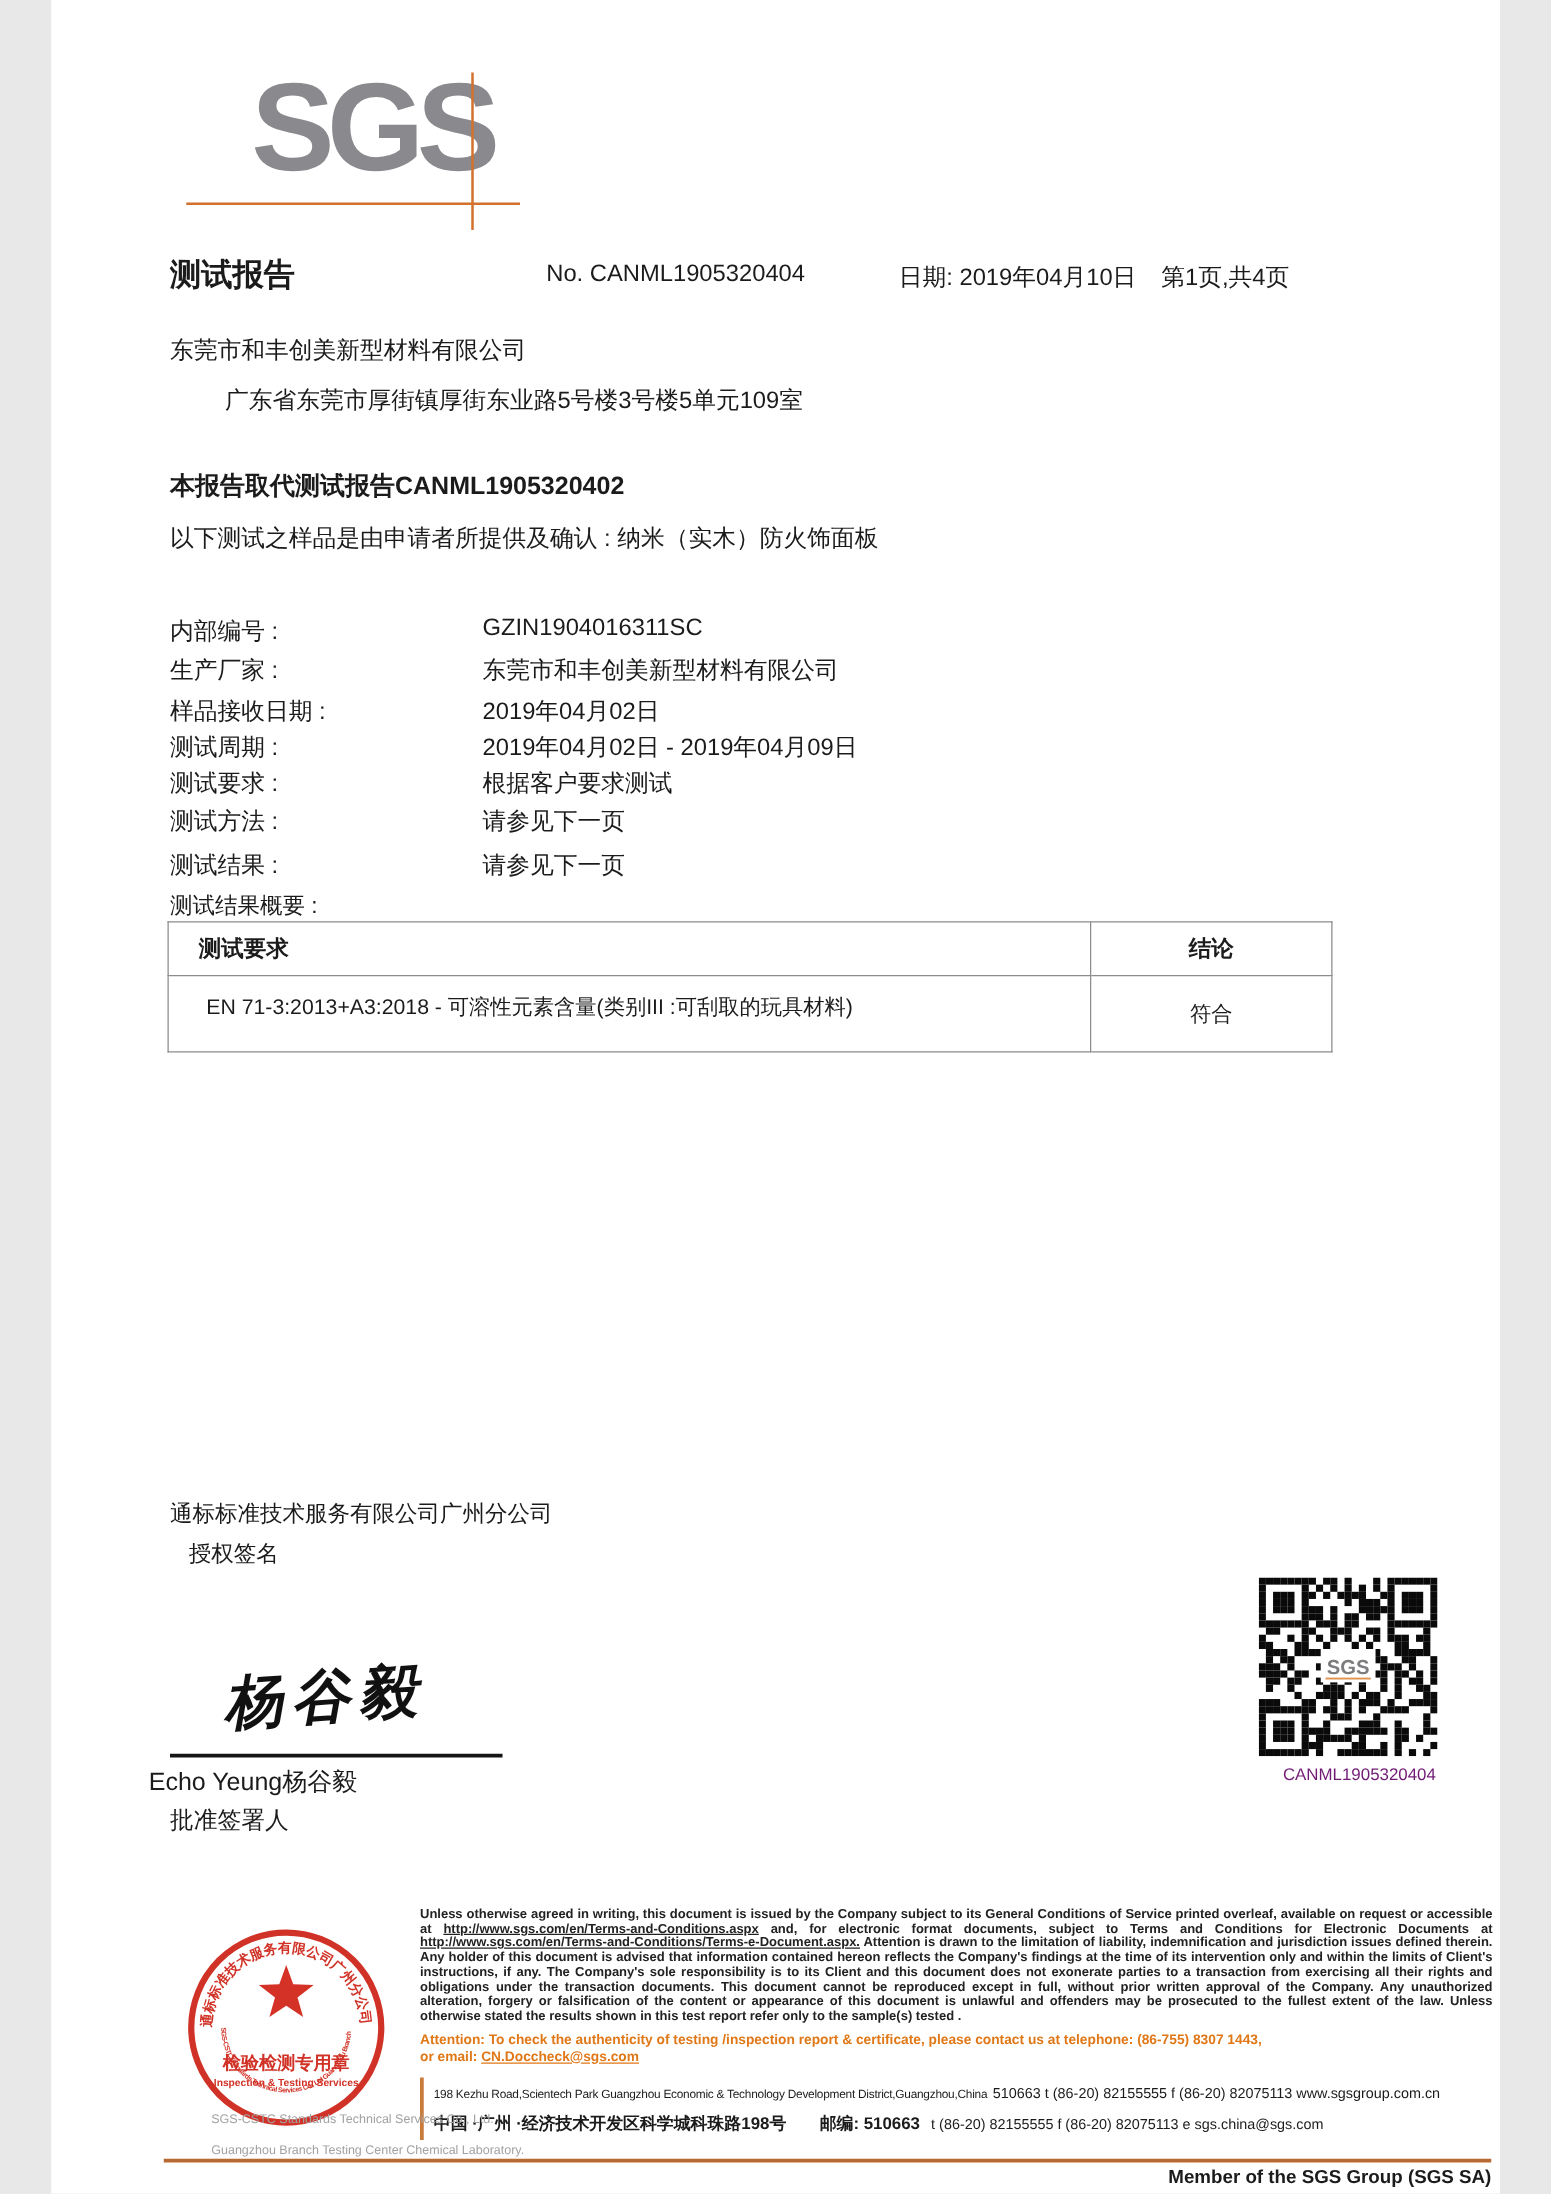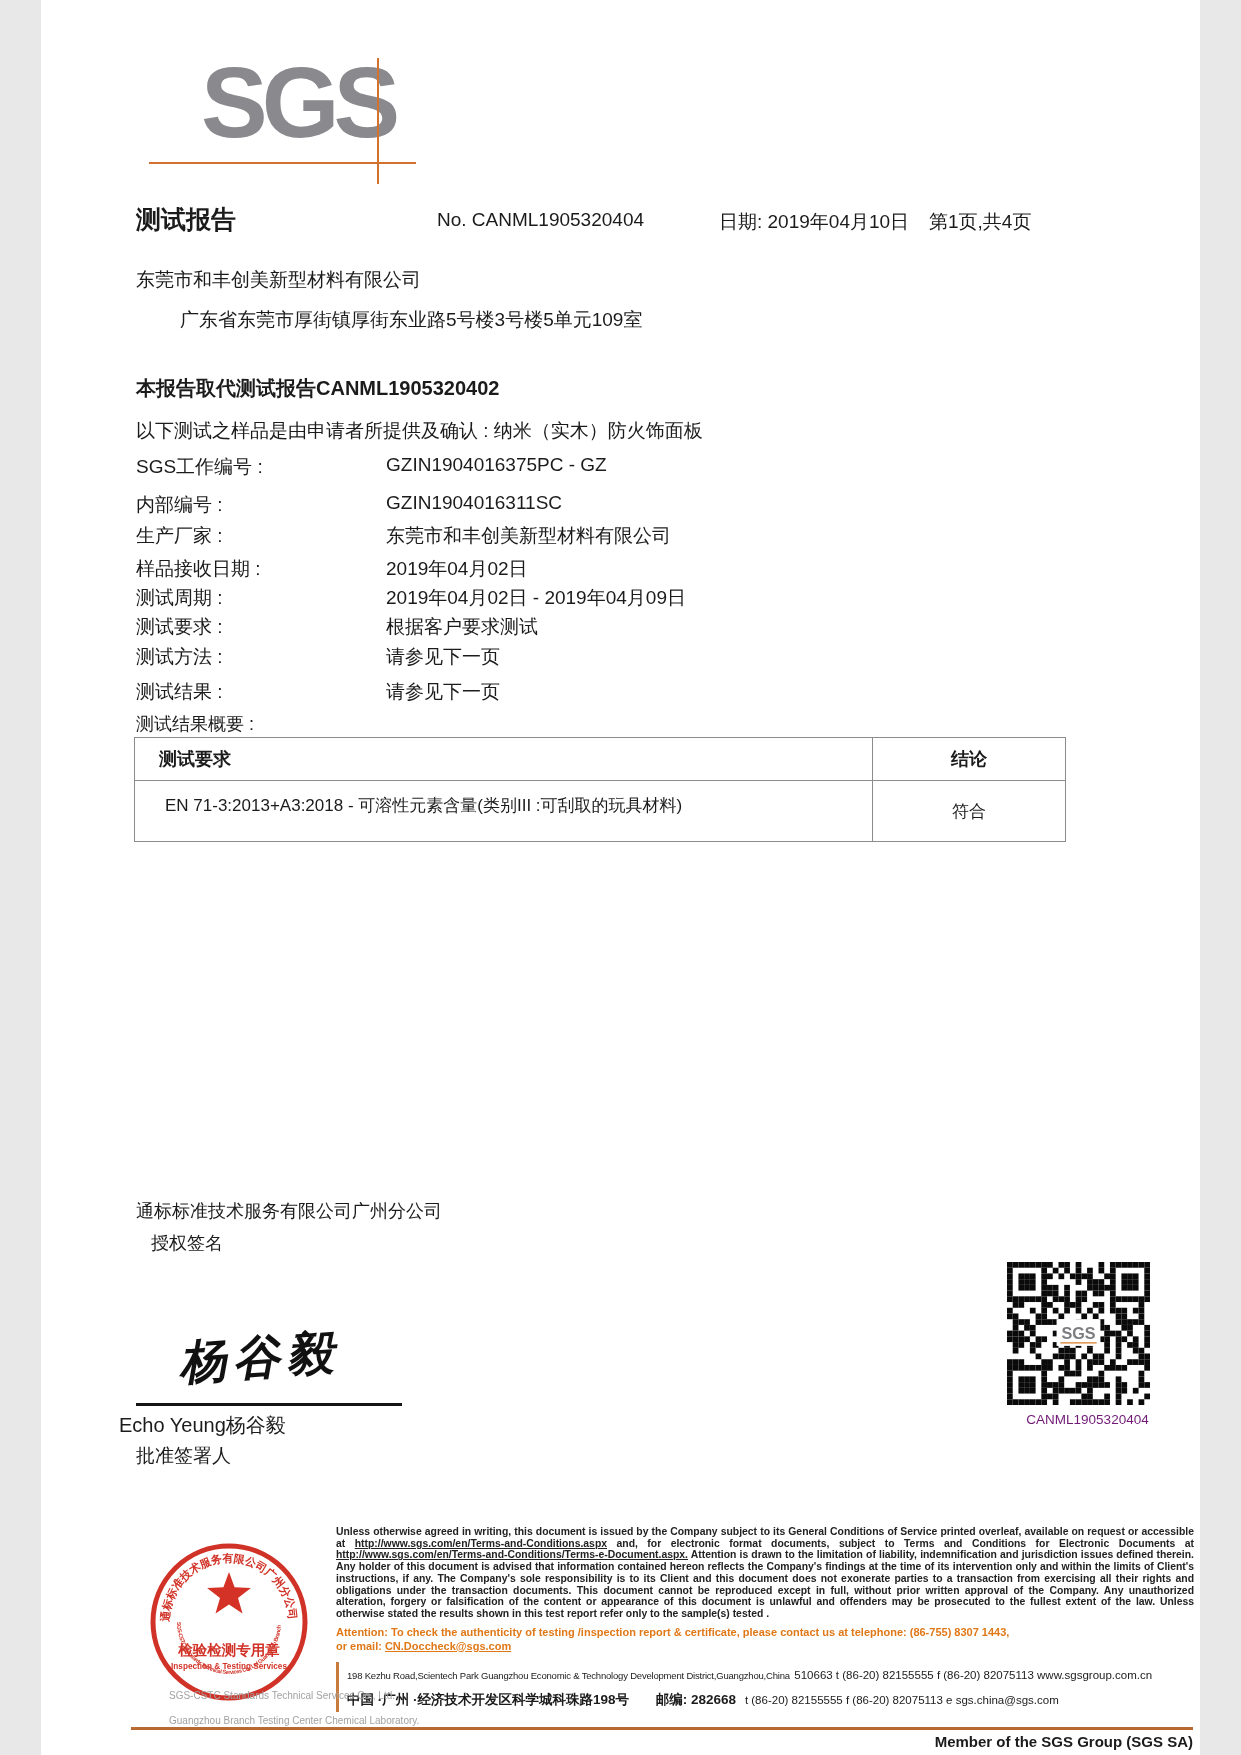--- a/index.html
+++ b/index.html
@@ -82,23 +82,20 @@
   <div class="abs report-no">No. CANML1905320404</div>
   <div class="abs report-date">日期: 2019年04月10日</div>
   <div class="abs report-page">第1页,共4页</div>
 
   <div class="abs client-name">东莞市和丰创美新型材料有限公司</div>
   <div class="abs client-address">广东省东莞市厚街镇厚街东业路5号楼3号楼5单元109室</div>
 
   <div class="abs replacement">本报告取代测试报告CANML1905320402</div>
   <div class="abs sample-note">以下测试之样品是由申请者所提供及确认 : 纳米（实木）防火饰面板</div>
 
-  <div class="abs field-row fr0">
-    <span class="lbl">SGS工作编号 :</span><span class="val">GZIN1904016375PC - GZ</span>
-  </div>
   <div class="abs field-row fr1">
     <span class="lbl">内部编号 :</span><span class="val">GZIN1904016311SC</span>
   </div>
   <div class="abs field-row fr2">
     <span class="lbl">生产厂家 :</span><span class="val">东莞市和丰创美新型材料有限公司</span>
   </div>
   <div class="abs field-row fr3">
     <span class="lbl">样品接收日期 :</span><span class="val">2019年04月02日</span>
   </div>
   <div class="abs field-row fr4">
@@ -502,20 +499,20 @@
   </div>
 
   <div class="abs footer-right">
     <p class="disclaimer"><span>Unless otherwise agreed in writing, this document is issued by the Company subject to its General Conditions of Service printed overleaf, available on request or accessible at </span><span style="text-decoration:underline">http://www.sgs.com/en/Terms-and-Conditions.aspx</span><span> and, for electronic format documents, subject to Terms and Conditions for Electronic Documents at </span><span style="text-decoration:underline">http://www.sgs.com/en/Terms-and-Conditions/Terms-e-Document.aspx.</span><span> Attention is drawn to the limitation of liability, indemnification and jurisdiction issues defined therein. Any holder of this document is advised that information contained hereon reflects the Company's findings at the time of its intervention only and within the limits of Client's instructions, if any. The Company's sole responsibility is to its Client and this document does not exonerate parties to a transaction from exercising all their rights and obligations under the transaction documents. This document cannot be reproduced except in full, without prior written approval of the Company. Any unauthorized alteration, forgery or falsification of the content or appearance of this document is unlawful and offenders may be prosecuted to the fullest extent of the law. Unless otherwise stated the results shown in this test report refer only to the sample(s) tested .</span></p>
     <div class="attention">
       <div>Attention: To check the authenticity of testing /inspection report &amp; certificate, please contact us at telephone: (86-755) 8307 1443,</div>
       <div><span>or email: </span><span class="u">CN.Doccheck@sgs.com</span></div>
     </div>
     <div class="addr-block">
       <div class="addr-row"><span class="small-en">198 Kezhu Road,Scientech Park Guangzhou Economic &amp; Technology Development District,Guangzhou,China</span>&nbsp;<span class="mid">510663   t (86-20) 82155555   f (86-20) 82075113   www.sgsgroup.com.cn</span></div>
-      <div class="addr-row"><span class="cn">中国 ·广州 ·经济技术开发区科学城科珠路198号</span>&nbsp;&nbsp;&nbsp;&nbsp;&nbsp;&nbsp;<span class="cn">邮编: 282668</span>&nbsp;&nbsp;<span class="mid">t (86-20) 82155555  f (86-20) 82075113   e  sgs.china@sgs.com</span></div>
+      <div class="addr-row"><span class="cn">中国 ·广州 ·经济技术开发区科学城科珠路198号</span>&nbsp;&nbsp;&nbsp;&nbsp;&nbsp;&nbsp;<span class="cn">邮编: 510663</span>&nbsp;&nbsp;<span class="mid">t (86-20) 82155555  f (86-20) 82075113   e  sgs.china@sgs.com</span></div>
     </div>
   </div>
 
   <div class="abs footer-hline"></div>
   <div class="abs member-note">Member of the SGS Group (SGS SA)</div>
 
 </div>
 
 </body></html>

